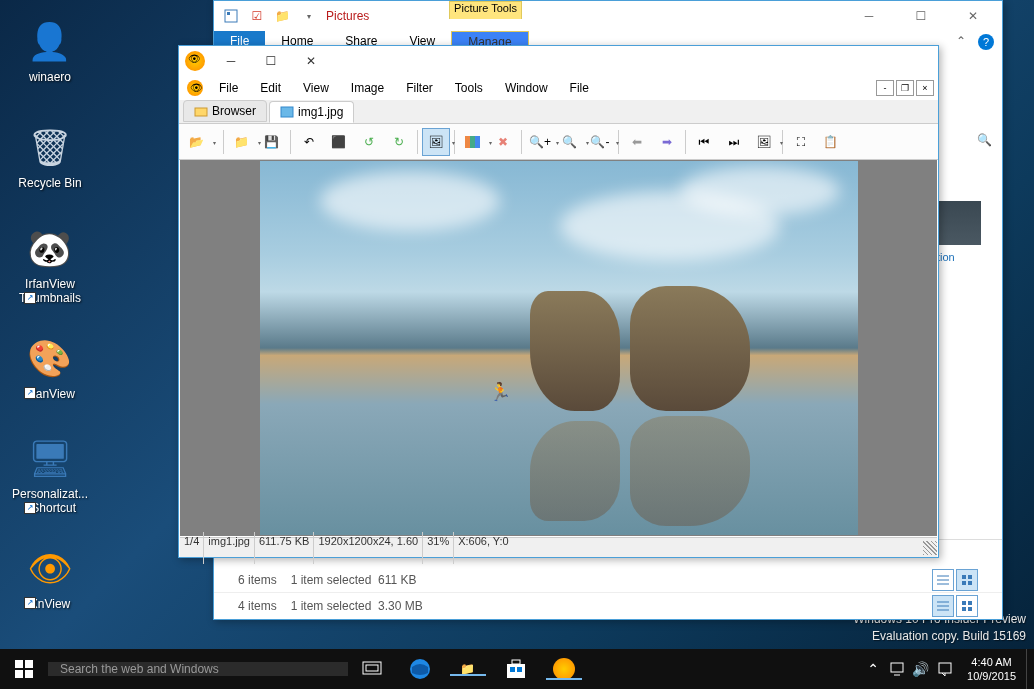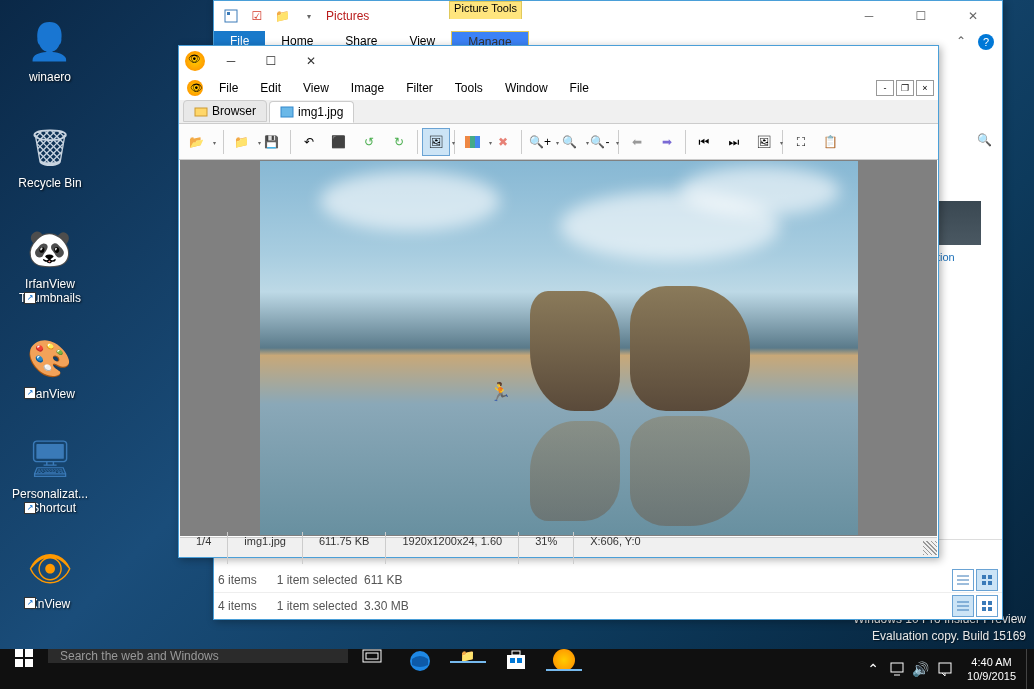--- a/index.html
+++ b/index.html
@@ -15,21 +15,21 @@
 .exp-title .qat{display:flex;gap:4px}
 .qat-btn{width:22px;height:22px;border:1px solid transparent;display:flex;align-items:center;justify-content:center}
 .exp-title .spacer{flex:1}
 .win-ctrl{width:46px;height:30px;display:flex;align-items:center;justify-content:center;color:#666;cursor:pointer}
 .exp-ribbon{height:22px;display:flex}
 .rtab{padding:3px 16px;font-size:12px}
 .rtab.file{background:#1979ca;color:#fff}
 .rtab.ctx{background:#3b82f6;color:#333;border:1px solid #e0c95c}
 .ctx-banner{position:absolute;top:0;left:235px;width:73px;height:18px;background:#ffe57e;font-size:11px;text-align:center;border:1px solid #e0c95c;border-bottom:0}
 .exp-body{position:absolute;bottom:0;left:0;right:0;height:80px;border-top:1px solid #ddd}
-.exp-status{position:absolute;bottom:0;left:0;right:0;height:26px;display:flex;align-items:center;padding:0 4px;color:#555;gap:20px;font-size:12px}
+.exp-status{position:absolute;bottom:0;left:0;right:0;height:26px;display:flex;align-items:center;padding:0 24px;color:#555;gap:14px;font-size:12px}
 .exp-status .vbtns{margin-left:auto;display:flex;gap:2px}
 .vbtn{width:22px;height:22px;border:1px solid #6aa3d4;display:flex;align-items:center;justify-content:center}
 .vbtn.active{background:#cce4f6}
 .exp-right{position:absolute;right:10px;top:60px;bottom:85px;width:55px}
 .help{width:16px;height:16px;border-radius:50%;background:#0078d7;color:#fff;font-size:11px;text-align:center;line-height:16px;margin-left:auto}
 .thumb{width:44px;height:44px;background:linear-gradient(#3a4852,#4a5862);margin-top:140px}
 .srch{position:absolute;right:10px;top:132px;width:50px;display:flex;justify-content:flex-end;color:#888}
 .xnview{left:178px;top:45px;width:761px;height:513px;z-index:2}
 .xn-title{height:30px;display:flex;align-items:center;background:#fff}
 .xn-icon{width:20px;height:20px;margin:0 6px;background:radial-gradient(circle,#ffcc00,#ff8800);border-radius:50%;position:relative}
@@ -49,23 +49,23 @@
 .tb.active{border-color:#6aa3d4;background:#cce4f6}
 .sep{width:1px;height:24px;background:#ccc;margin:0 2px}
 .dd:after{content:"▾";font-size:6px;position:absolute;right:-6px;top:10px;color:#666}
 .xn-content{position:absolute;top:114px;left:1px;right:1px;bottom:21px;background:#808080;display:flex;align-items:center;justify-content:center}
 .photo{width:598px;height:374px;background:linear-gradient(to bottom,#87b8d4 0%,#a8cde0 25%,#bdd9e6 35%,#5a7a8a 50%,#c8a878 52%,#8aa8b8 65%,#6890a0 100%);position:relative;overflow:hidden}
 .cloud{position:absolute;background:rgba(255,255,255,.6);border-radius:50%;filter:blur(8px)}
 .rock{position:absolute;background:linear-gradient(#8a7a5a,#5a4a3a);border-radius:20% 40% 30% 50%}
 .runner{position:absolute;left:230px;top:220px;width:18px;height:28px}
 .runner:before{content:"🏃";font-size:18px;color:#222}
 .xn-status{position:absolute;bottom:0;left:1px;right:1px;height:20px;display:flex;align-items:center;background:#f0f0f0;border-top:1px solid #ccc;font-size:11px;color:#333}
-.xn-status span{padding:0 16px;border-right:1px solid #ccc;height:32px;line-height:18px}
+.xn-status span{padding:0 4px;border-right:1px solid #ccc;height:32px;line-height:18px}
 .grip{margin-left:auto;width:14px;height:14px;background:repeating-linear-gradient(45deg,#999,#999 1px,transparent 1px,transparent 3px)}
-.taskbar{position:absolute;bottom:0;left:0;right:0;height:40px;background:#101010;display:flex;align-items:flex-start;z-index:10}
+.taskbar{position:absolute;bottom:0;left:0;right:0;height:40px;background:#101010;display:flex;align-items:center;z-index:10}
 .start{width:48px;display:flex;align-items:center;justify-content:center;cursor:pointer}
 .start svg{width:18px;height:18px}
 .search{width:300px;background:#2b2b2b;display:flex;align-items:center;padding:0 12px;color:#999;cursor:text}
 .tb-item{width:48px;display:flex;align-items:center;justify-content:center;cursor:pointer;position:relative}
 .tb-item.running:after{content:"";position:absolute;bottom:0;left:6px;right:6px;height:2px;background:#76b9ed}
 .systray{margin-left:auto;display:flex;align-items:center;color:#fff;padding-right:2px}
 .tray-ico{width:24px;height:40px;display:flex;align-items:center;justify-content:center;cursor:pointer;font-size:14px}
 .clock{padding:0 10px;font-size:11px;text-align:center;line-height:1.3;cursor:pointer}
 .watermark{position:absolute;right:8px;bottom:44px;color:#e8e8e8;font-size:12px;text-align:right;line-height:1.4;text-shadow:1px 1px 1px rgba(0,0,0,.5)}
 </style>

